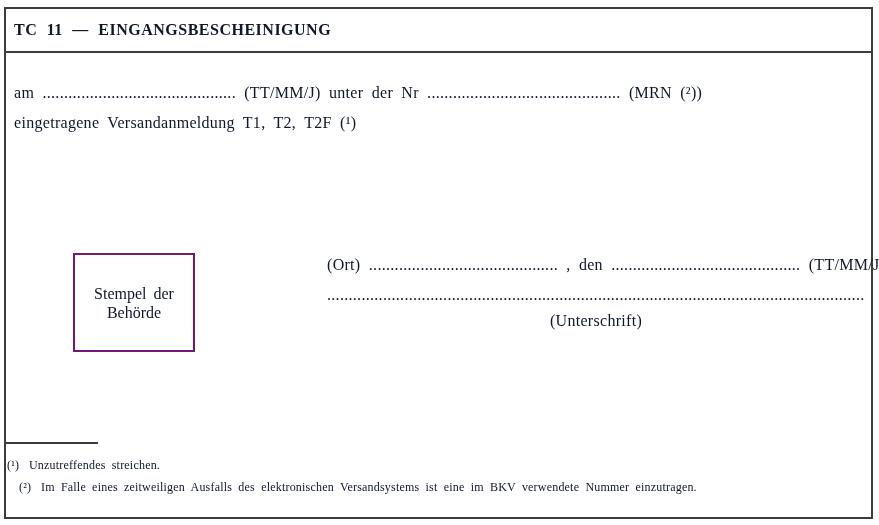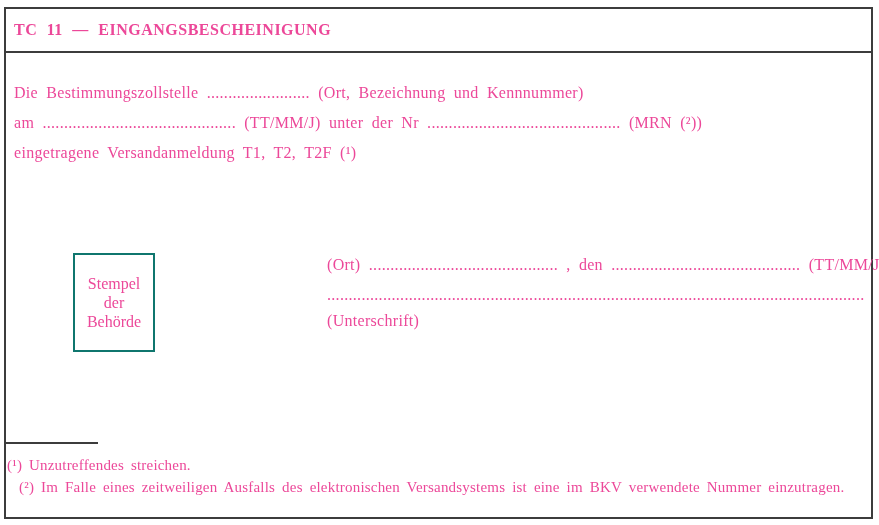--- a/index.html
+++ b/index.html
@@ -6,21 +6,21 @@
     margin: 0;
     padding: 0;
     background: #ffffff;
   }
   .page {
     position: relative;
     width: 879px;
     height: 525px;
     background: #ffffff;
     font-family: "Liberation Serif", "DejaVu Serif", serif;
-    color: #ec4899;
+    color: #0f172a;
     overflow: hidden;
   }
   .frame {
     position: absolute;
     left: 4px;
     top: 7px;
     width: 869px;
     height: 512px;
     box-sizing: border-box;
     border: 2px solid #3c3c3c;
@@ -50,24 +50,24 @@
     font-size: 16px;
     line-height: 30px;
     letter-spacing: 0.3px;
     word-spacing: 4px;
     white-space: nowrap;
   }
   .stamp-box {
     position: absolute;
     left: 67px;
     top: 244px;
-    width: 82px;
+    width: 122px;
     height: 99px;
     box-sizing: border-box;
-    border: 2px solid #0f766e;
+    border: 2px solid #701a75;
     display: flex;
     flex-direction: column;
     justify-content: center;
     align-items: center;
     text-align: center;
     font-size: 16px;
     line-height: 19px;
     word-spacing: 3px;
   }
   .ort-line {
@@ -89,35 +89,36 @@
     font-size: 16px;
     line-height: 18px;
     letter-spacing: 0.3px;
     white-space: nowrap;
   }
   .sig-caption {
     position: absolute;
     left: 321px;
     top: 303px;
     width: 538px;
+    text-align: center;
     font-size: 16px;
     line-height: 18px;
     letter-spacing: 0.3px;
   }
   .fn-rule {
     position: absolute;
     left: 0px;
     top: 433px;
     width: 92px;
     border-top: 2px solid #3c3c3c;
   }
   .footnote {
     position: absolute;
     left: 1px;
-    font-size: 15px;
+    font-size: 12px;
     line-height: 20px;
     letter-spacing: 0.2px;
     word-spacing: 3px;
     white-space: nowrap;
   }
   .fn-1 { top: 446px; }
   .fn-2 { top: 468px; padding-left: 12px; }
   .fn-marker {
     display: inline-block;
     min-width: 22px;
@@ -127,21 +128,20 @@
 <body>
 
 <div class="page">
   <div class="frame">
 
     <header class="title-bar">
       <h1 class="title">TC 11 — EINGANGSBESCHEINIGUNG</h1>
     </header>
 
     <div class="body-block">
-      <p class="body-line">Die Bestimmungszollstelle ........................ (Ort, Bezeichnung und Kennnummer)</p>
       <p class="body-line">am ............................................. (TT/MM/J) unter der Nr ............................................. (MRN (²))</p>
       <p class="body-line">eingetragene Versandanmeldung T1, T2, T2F (¹)</p>
     </div>
 
     <div class="stamp-box">
       <div>Stempel der</div>
       <div>Behörde</div>
     </div>
 
     <div class="ort-line">(Ort) ............................................ , den ............................................ (TT/MM/JJ)</div>

